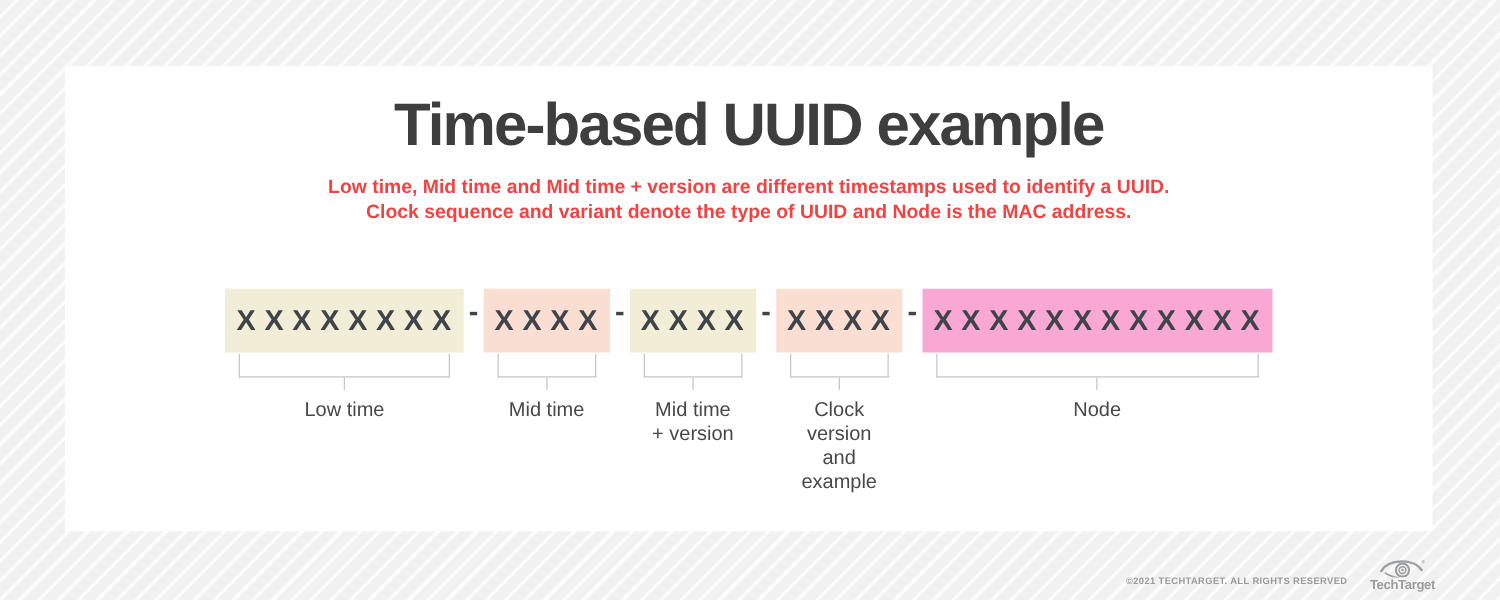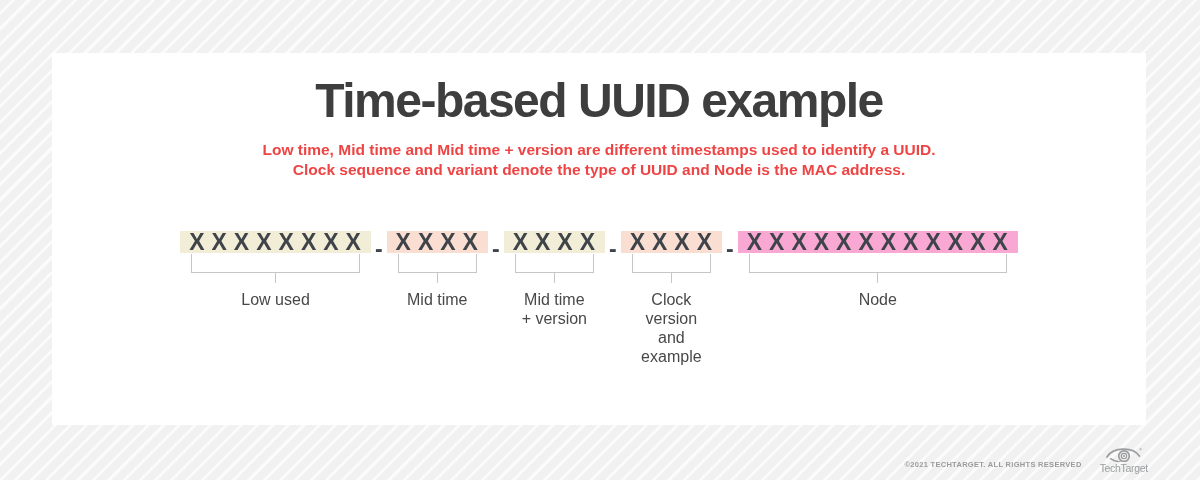--- a/index.html
+++ b/index.html
@@ -34,21 +34,21 @@
   .uuid-row {
     position: absolute;
     left: 0; right: 0;
     top: 178px;
     display: flex;
     justify-content: center;
     align-items: flex-start;
   }
   .segment { display: flex; flex-direction: column; }
   .box {
-    height: 22px;
+    height: 51px;
     display: flex;
     align-items: center;
     justify-content: flex-end;
     padding: 0 3px 0 9px; 
   }
   .chars {
     font-size: 23px;
     font-weight: bold;
     letter-spacing: 7px;
     color: #3f444a;
@@ -101,21 +101,21 @@
     white-space: nowrap;
   }
   .logo {
     display: flex;
     flex-direction: column;
     align-items: center;
     line-height: 1;
   }
   .logo-text {
     font-size: 10.5px;
-    font-weight: normal;
+    font-weight: bold;
     letter-spacing: -0.3px;
     color: #9b9d9f;
     margin-top: 1px;
   }
 </style>
 </head>
 <body>
 
 <div class="card">
   <h1 class="title">Time-based UUID example</h1>
@@ -124,21 +124,21 @@
     <span>Clock sequence and variant denote the type of UUID and Node is the MAC address.</span>
   </p>
   <div class="uuid-row" id="uuid-row">
       <div class="segment">
     <div class="box" style="background: rgb(242, 237, 214);">
       <span class="chars">XXXXXXXX</span>
     </div>
     <div class="bracket"></div>
     <div class="tick"></div>
     <div class="label">
-          <div>Low used</div>
+          <div>Low time</div>
         </div>
   </div>
       <span class="dash">-</span>
       <div class="segment">
     <div class="box" style="background: rgb(249, 222, 209);">
       <span class="chars">XXXX</span>
     </div>
     <div class="bracket"></div>
     <div class="tick"></div>
     <div class="label">

